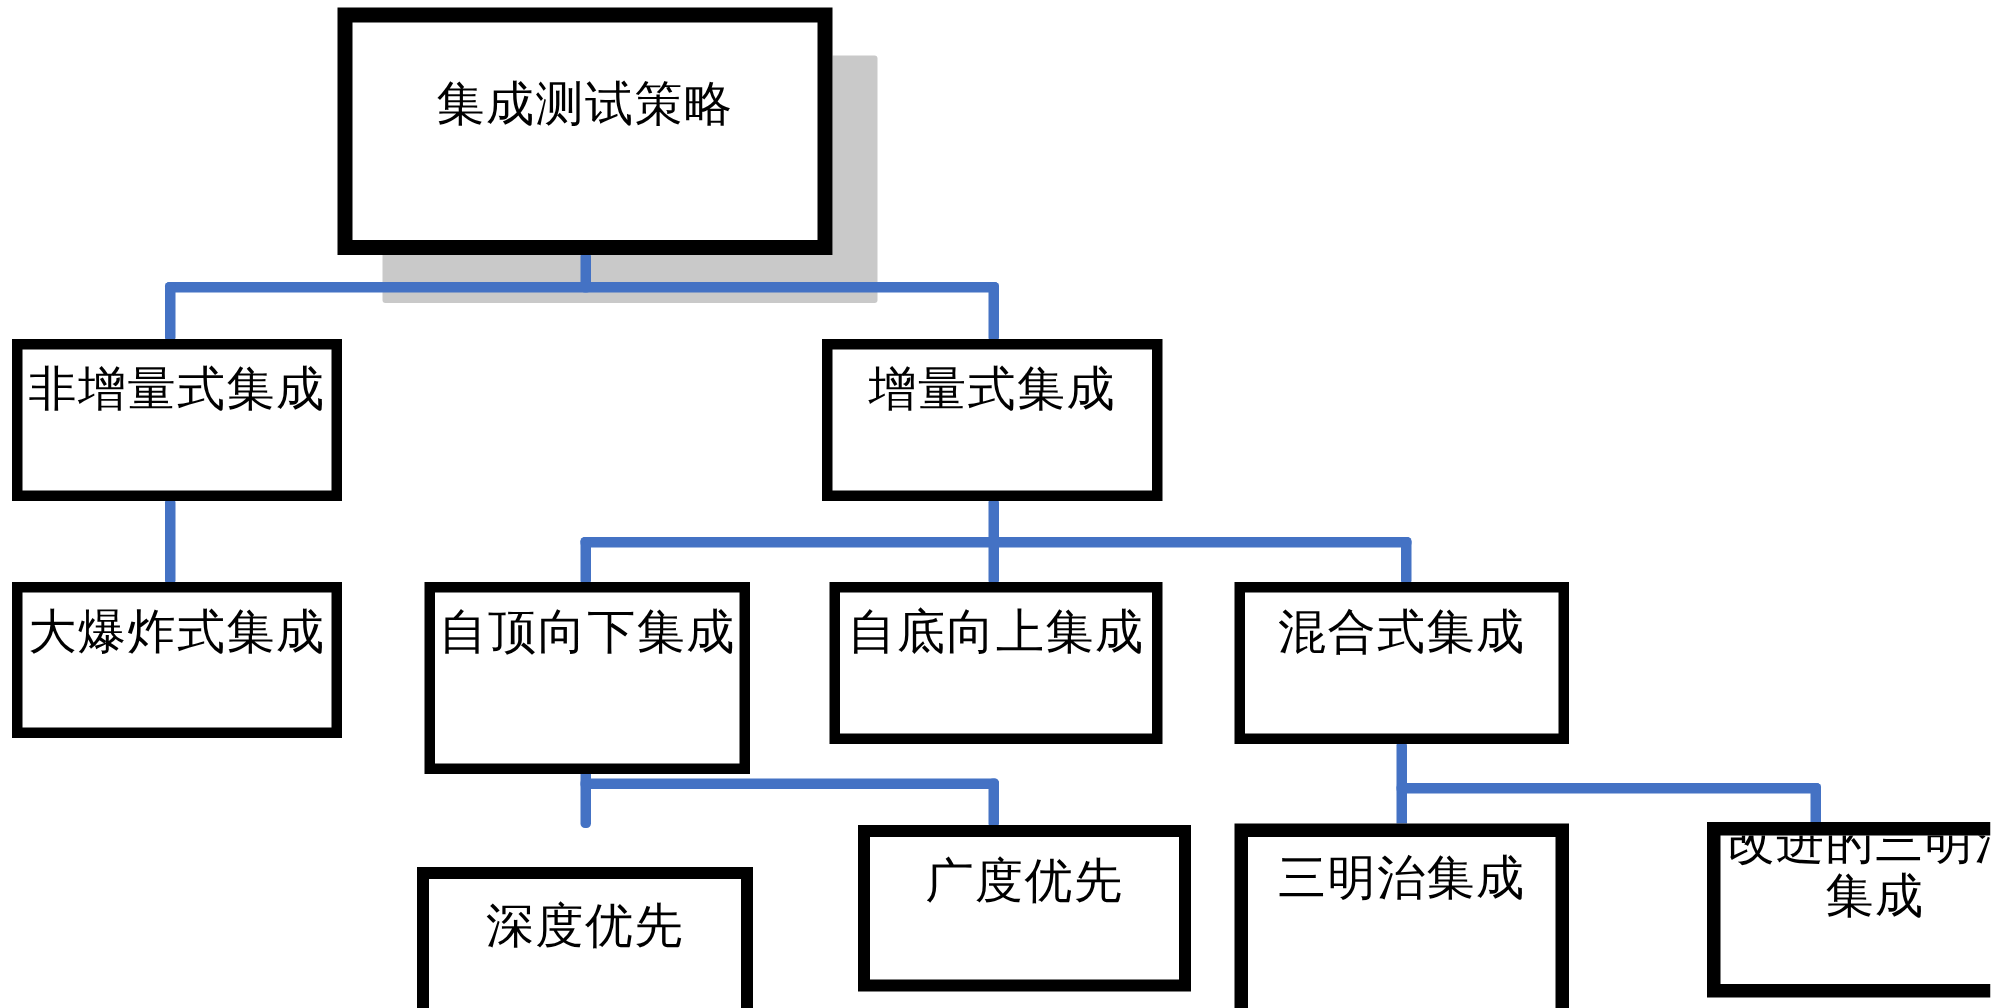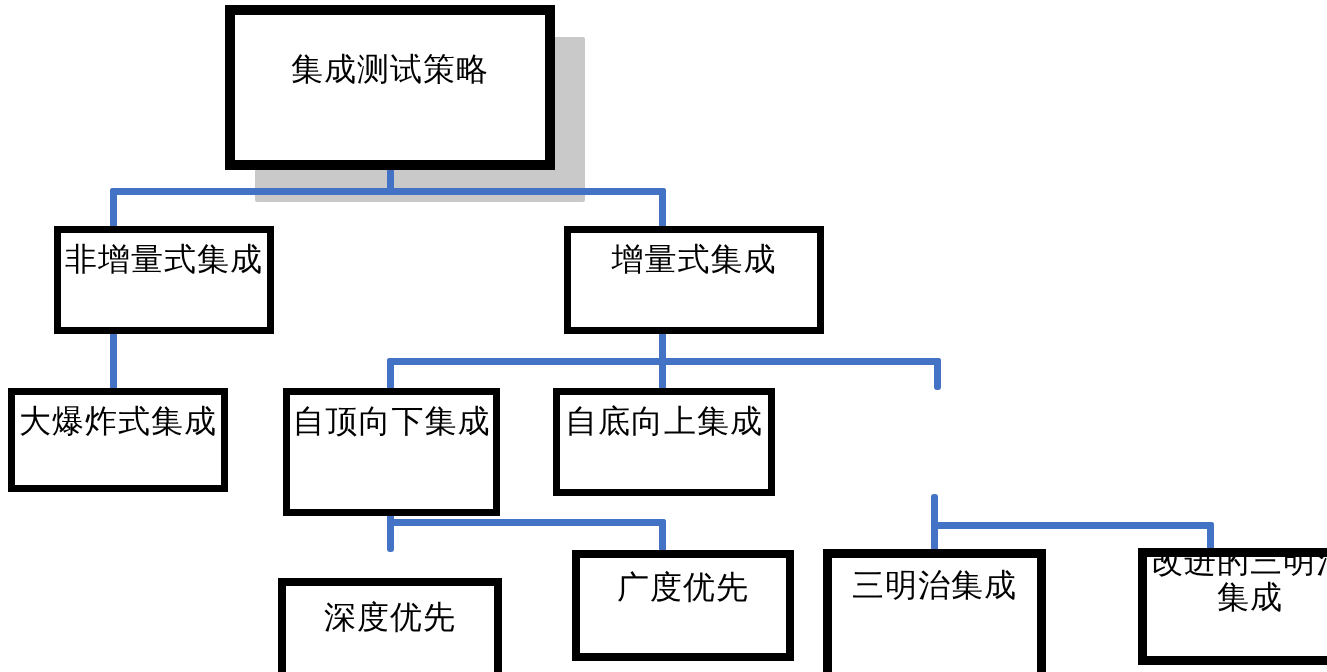--- a/index.html
+++ b/index.html
@@ -34,21 +34,21 @@
     position: absolute;
     background: #C9C9C9;
     z-index: 0;
     border-radius: 2px;
   }
 
   
   #root      { left: 225px; top: 5px;   width: 330px; height: 165px; border-width: 10px; padding-top: 36px; }
   #root-shadow { left: 255px; top: 37px; width: 330px; height: 165px; }
   #nonincr   { left: 8px;   top: 226px; width: 220px; height: 108px; padding-top: 8px; }
-  #incr      { left: 564px; top: 226px; width: 260px; height: 108px; padding-top: 8px; }
+  #incr      { left: 548px; top: 226px; width: 227px; height: 108px; padding-top: 8px; }
   #bigbang   { left: 8px;   top: 388px; width: 220px; height: 104px; padding-top: 8px; }
   #topdown   { left: 283px; top: 388px; width: 217px; height: 128px; padding-top: 8px; }
   #bottomup  { left: 553px; top: 388px; width: 222px; height: 108px; padding-top: 8px; }
   #hybrid    { left: 823px; top: 388px; width: 223px; height: 108px; padding-top: 8px; }
   #depth     { left: 278px; top: 550px; width: 224px; height: 111px; border-width: 8px; padding-top: 13px; margin-top: 28px; }
   #breadth   { left: 556px; top: 550px; width: 222px; height: 111px; border-width: 8px; padding-top: 11px; }
   #sandwich  { left: 823px; top: 549px; width: 223px; height: 144px; border-width: 9px; padding-top: 9px; }
   #improved  { left: 1098px; top: 548px; width: 224px; height: 117px; border-width: 9px; overflow: hidden; margin-left: 40px; }
   #improved .label { margin-top: -14px; }
 
@@ -89,40 +89,43 @@
   <div class="conn" id="c-h3" style="background: rgb(68, 114, 196);"></div>
   <div class="conn" id="c-v4b" style="background: rgb(68, 114, 196);"></div>
   <div class="conn" id="c-v5" style="background: rgb(68, 114, 196);"></div>
   <div class="conn" id="c-h4" style="background: rgb(68, 114, 196);"></div>
   <div class="conn" id="c-v5b" style="background: rgb(68, 114, 196);"></div>
 
   <div class="node" id="root" style="border-color: rgb(0, 0, 0);">
     <span class="label">集成测试策略</span>
   </div>
 
-  <div class="node" id="nonincr" style="border-color: rgb(0, 0, 0); margin-left: 46px;">
+  <div class="node" id="nonincr" style="border-color: rgb(0, 0, 0);">
     <span class="label">非增量式集成</span>
   </div>
 
   <div class="node" id="incr" style="border-color: rgb(0, 0, 0);">
     <span class="label">增量式集成</span>
   </div>
 
   <div class="node" id="bigbang" style="border-color: rgb(0, 0, 0);">
     <span class="label">大爆炸式集成</span>
   </div>
 
   <div class="node" id="topdown" style="border-color: rgb(0, 0, 0);">
     <span class="label">自顶向下集成</span>
   </div>
 
   <div class="node" id="bottomup" style="border-color: rgb(0, 0, 0);">
     <span class="label">自底向上集成</span>
   </div>
 
+  <div class="node" id="hybrid" style="border-color: rgb(0, 0, 0);">
+    <span class="label">混合式集成</span>
+  </div>
 
   <div class="node" id="depth" style="border-color: rgb(0, 0, 0);">
     <span class="label">深度优先</span>
   </div>
 
   <div class="node" id="breadth" style="border-color: rgb(0, 0, 0); margin-left: 16px;">
     <span class="label">广度优先</span>
   </div>
 
   <div class="node" id="sandwich" style="border-color: rgb(0, 0, 0);">

